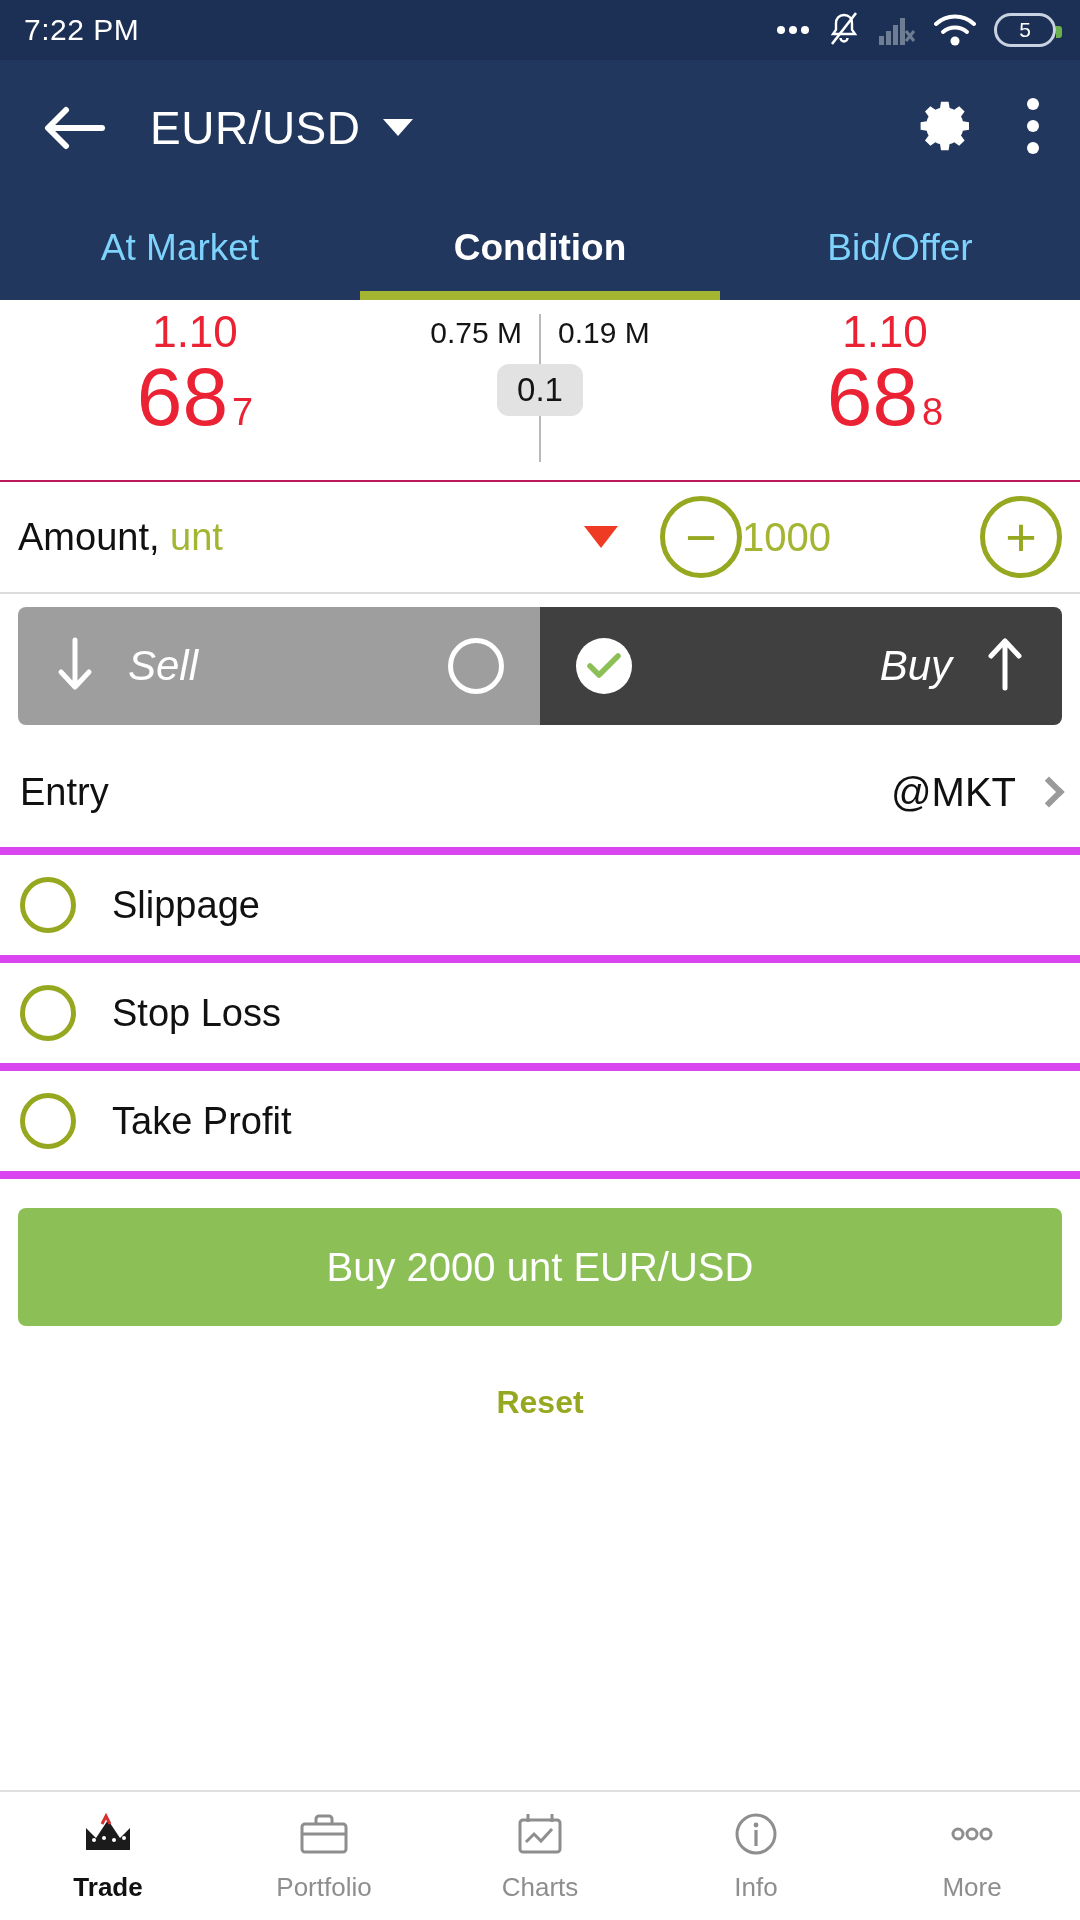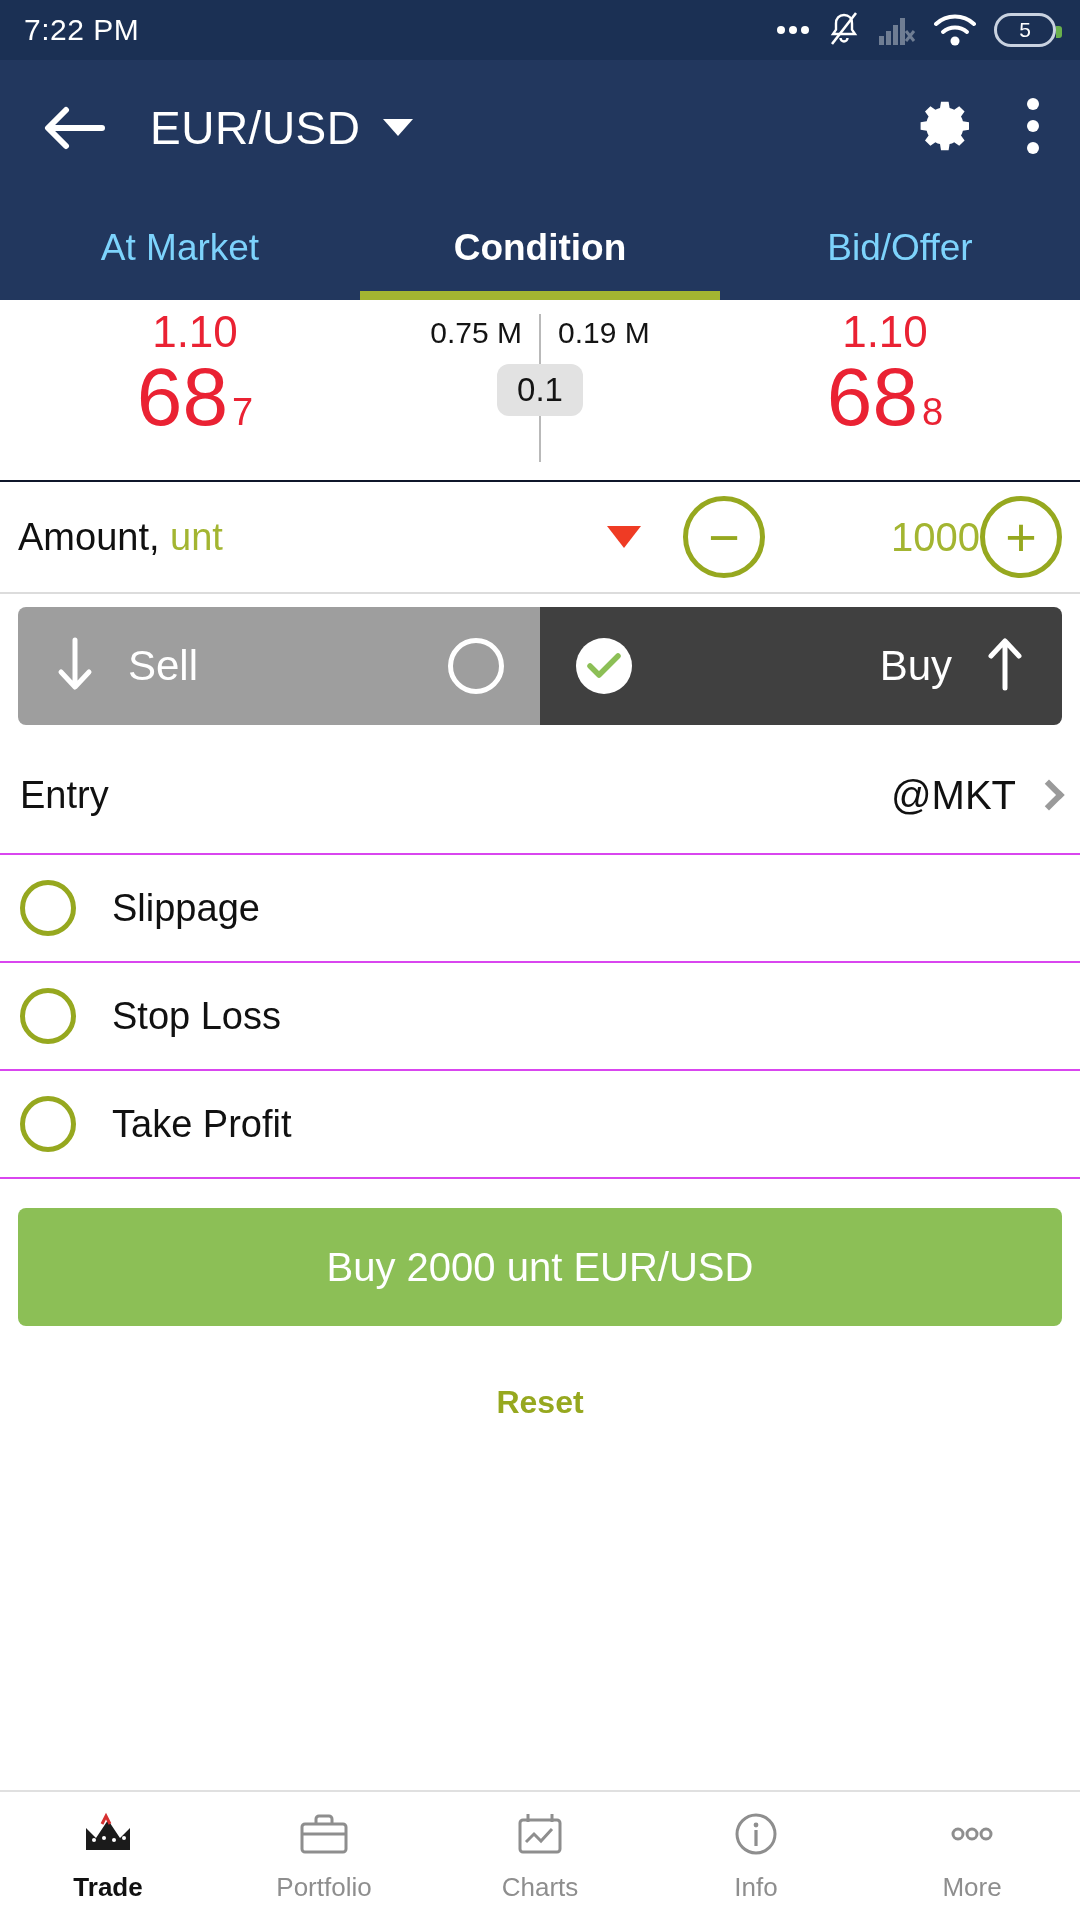--- a/index.html
+++ b/index.html
@@ -54,21 +54,21 @@
   }
   .tab.active { color: #ffffff; font-weight: bold; }
   .tab.active::after {
     content: ""; position: absolute; bottom: 0; left: 0; right: 0;
     height: 9px; background: #a3b531;
   }
 
   
   .quote {
     position: relative; flex: 0 0 182px; background: #ffffff;
-    border-bottom: 2px solid #0f172a; display: flex; align-items: flex-start;
+    border-bottom: 2px solid #be185d; display: flex; align-items: flex-start;
   }
   .quote-side { flex: 1; display: flex; flex-direction: column; align-items: center; padding-top: 10px; }
   .q-big { color: #ea2233; line-height: 1; }
   .q-small { font-size: 44px; }
   .q-main { font-size: 82px; font-weight: 400; display: flex; align-items: flex-end; line-height: .95; margin-top: 4px; }
   .q-sub { font-size: 38px; margin-left: 4px; position: relative; top: -6px; }
   .quote-mid {
     width: 300px; display: flex; flex-direction: column; align-items: center;
     position: relative; padding-top: 16px;
   }
@@ -94,28 +94,28 @@
   .tri-red {
     width: 0; height: 0; border-left: 17px solid transparent; border-right: 17px solid transparent;
     border-top: 22px solid #ef3b24; margin-right: 42px;
   }
   .circ-btn {
     width: 82px; height: 82px; border-radius: 50%; border: 5px solid #96a81f;
     display: flex; align-items: center; justify-content: center;
     color: #96a81f; font-size: 54px; line-height: 1;
   }
   .amount-value {
-    width: 215px; text-align: right; font-size: 40px; color: #a3b531;
+    width: 238px; text-align: left; font-size: 40px; color: #a3b531;
   }
 
   
   .sb-wrap { flex: 0 0 143px; display: flex; align-items: center; padding: 0 18px; }
   .sb {
     flex: 1; height: 118px; border-radius: 8px; overflow: hidden;
-    display: flex; align-items: stretch;
+    display: flex; align-items: stretch; font-style: italic;
   }
   .sb-sell {
     flex: 1; background: #9e9e9e; display: flex; align-items: center;
     padding: 0 36px; gap: 0; color: #ffffff;
   }
   .sb-buy {
     flex: 1; background: #404040; display: flex; align-items: center;
     padding: 0 36px; color: #ffffff;
   }
   .sb-label { font-size: 42px; }
@@ -124,21 +124,21 @@
     margin-left: auto;
   }
   .radio-checked {
     width: 56px; height: 56px; border-radius: 50%; background: #ffffff;
     display: flex; align-items: center; justify-content: center;
   }
 
   
   .row {
     flex: 0 0 108px; display: flex; align-items: center;
-    border-bottom: 2px solid #d946ef; padding: 0 20px;
+    border-bottom: 8px solid #d946ef; padding: 0 20px;
   }
   .row-label { font-size: 38px; color: #111111; }
   .row-value { margin-left: auto; font-size: 40px; color: #111111; }
   .chev {
     margin-left: 22px; width: 22px; height: 22px;
     border-top: 6px solid #9a9a9a; border-right: 6px solid #9a9a9a;
     transform: rotate(45deg);
   }
   .opt-circle {
     width: 56px; height: 56px; border-radius: 50%; border: 5px solid #96a81f;

